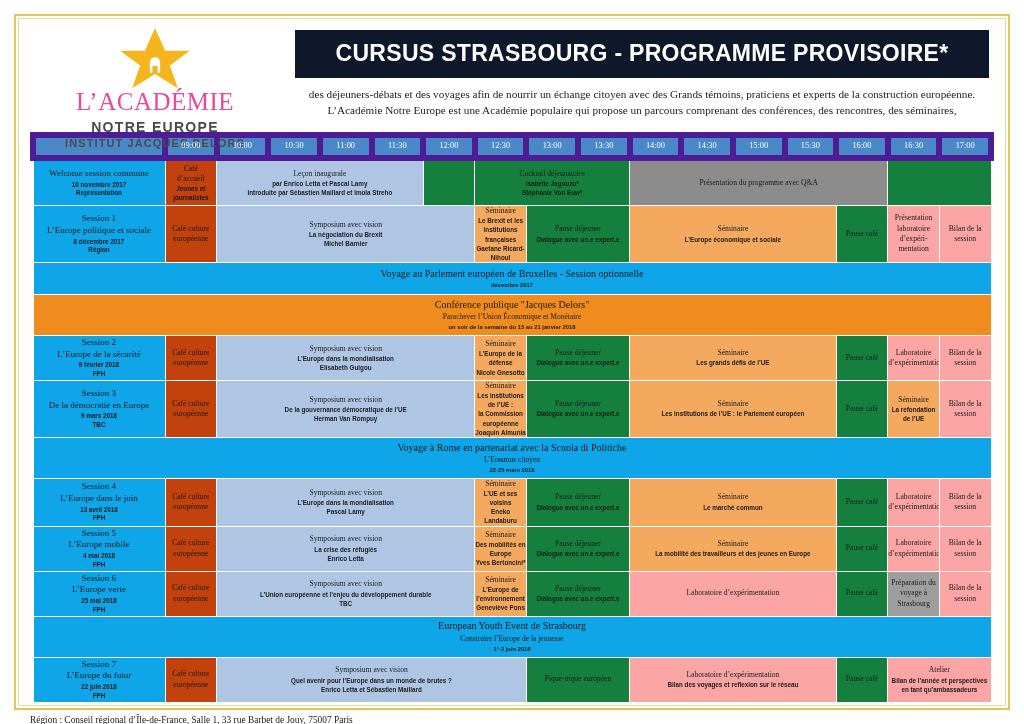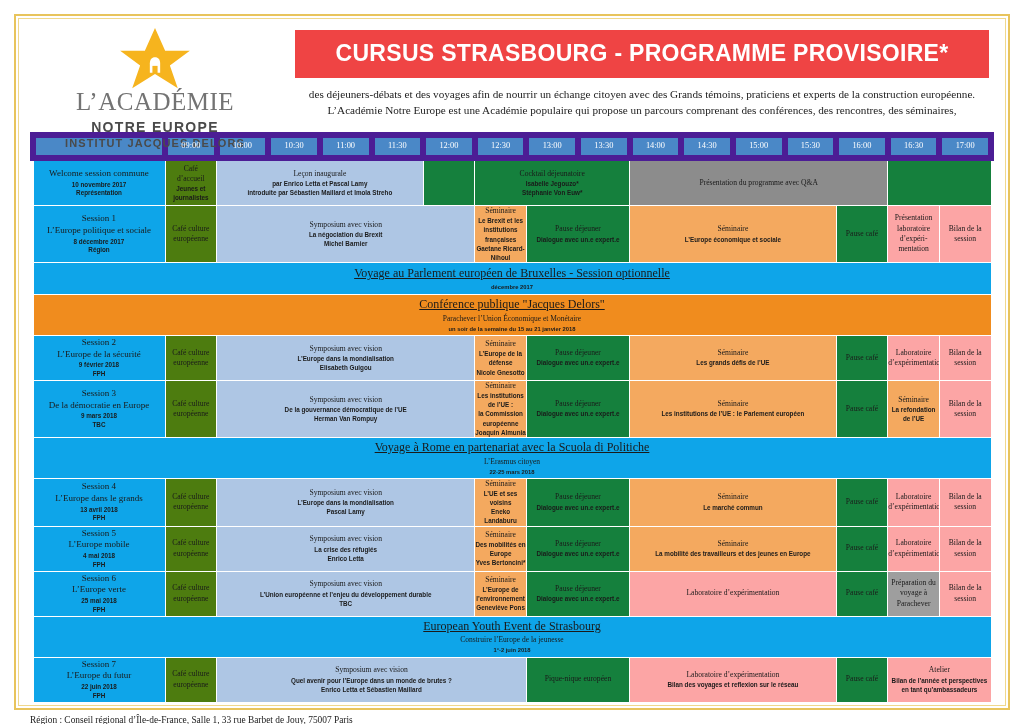--- a/index.html
+++ b/index.html
@@ -38,39 +38,39 @@
   .logo-block{
     width:250px;flex:0 0 250px;
     text-align:center;
     padding-top:2px;
   }
   .logo-star{display:block;margin:0 auto;}
   .logo-name{
     font-family:"Liberation Serif", serif;
     font-size:25px;
     letter-spacing:0.5px;
-    color:#737373;
+    color:#ec4899;
     margin-top:-2px;
     font-weight:400;
   }
   .logo-sub1{
     font-family:"Liberation Sans", sans-serif;
     font-size:14px;font-weight:bold;letter-spacing:1.3px;
     color:#4a4a4a;margin-top:3px;
   }
   .logo-sub2{
     font-family:"Liberation Sans", sans-serif;
     font-size:11px;font-weight:bold;letter-spacing:1.1px;
     color:#4a4a4a;margin-top:2px;
   }
   .header-right{
     flex:1;padding-left:10px;padding-top:4px;
   }
   .title-banner{
-    background:#ef4444;
+    background:#0f172a;
     color:#ffffff;
     text-align:center;
     font-family:"Liberation Sans", sans-serif;
     font-size:23px;
     font-weight:bold;
     letter-spacing:0.3px;
     padding:10px 0 11px 0;
     margin-left:5px;margin-right:5px;
   }
   .intro{
@@ -107,21 +107,21 @@
     font-size:8.4px;
     height:17px;
     border:6px solid #4c1d95;
     font-weight:normal;
   }
   th.corner{background:#ffffff;border:1px solid #ffffff;}
 
   
   .c-blue   {background:#0ea5e9;color:#ffffff;}
   .c-lblue  {background:#aec6e4;color:#1a1a1a;}
-  .c-gray   {background:#4d7c0f;color:#1a1a1a;}
+  .c-gray   {background:#c2410c;color:#1a1a1a;}
   .c-dgray  {background:#8c8c8c;color:#1a1a1a;}
   .c-orange {background:#f4a95f;color:#1a1a1a;}
   .c-dorange{background:#f08c1e;color:#ffffff;}
   .c-white  {background:#15803d;color:#1a1a1a;}
   .c-brown  {background:#fca5a5;color:#1a1a1a;}
   .c-lgray  {background:#fca5a5;color:#1a1a1a;}
   .c-mgray  {background:#9e9e9e;color:#1a1a1a;}
 
   td.sesshead{
     height:44px;
@@ -133,21 +133,21 @@
   .sess-l4{font-size:6.3px;font-family:"Liberation Sans",sans-serif;font-weight:bold;line-height:1.4;}
 
   .cell-t1{font-size:7.6px;font-family:"Liberation Serif",serif;line-height:1.35;}
   .cell-t2{font-size:6.3px;font-family:"Liberation Sans",sans-serif;font-weight:bold;line-height:1.45;}
   .cell-pad{padding:3px 2px;}
 
   td.banner{
     height:31px;
     padding:3px 2px;
   }
-  .ban-l1{font-size:12px;font-family:"Liberation Serif",serif;line-height:1.45;text-decoration:underline;}
+  .ban-l1{font-size:10px;font-family:"Liberation Serif",serif;line-height:1.45;}
   .ban-l2{font-size:7.5px;font-family:"Liberation Serif",serif;line-height:1.45;}
   .ban-l3{font-size:5.8px;font-family:"Liberation Sans",sans-serif;font-weight:bold;line-height:1.5;}
 
   td.banner.big{height:40px;}
 
   
   .footer{
     margin-top:10px;
     display:flex;
     justify-content:space-between;
@@ -385,21 +385,21 @@
           <tr>
             <td colspan="17" class="banner c-blue big">
               <div class="ban-l1">Voyage à Rome en partenariat avec la Scuola di Politiche</div>
               <div class="ban-l2">L’Erasmus citoyen</div>
               <div class="ban-l3">22-25 mars 2018</div>
             </td>
           </tr>
           <tr>
             <td class="sesshead c-blue">
               <div class="sess-l1">Session 4</div>
-              <div class="sess-l2">L’Europe dans le grands</div>
+              <div class="sess-l2">L’Europe dans le juin</div>
               <div class="sess-l3">13 avril 2018</div>
               <div class="sess-l4">FPH</div>
             </td>
             <td colspan="1" class="c-gray cell-pad">
               <div class="cell-t1">Café culture</div>
               <div class="cell-t1">européenne</div>
             </td>
             <td colspan="5" class="c-lblue cell-pad">
               <div class="cell-t1">Symposium avec vision</div>
               <div class="cell-t2">L’Europe dans la mondialisation</div>
@@ -497,21 +497,21 @@
               <div class="cell-t2">Dialogue avec un.e expert.e</div>
             </td>
             <td colspan="4" class="c-brown cell-pad">
               <div class="cell-t1">Laboratoire d’expérimentation</div>
             </td>
             <td colspan="1" class="c-white cell-pad">
               <div class="cell-t1">Pause café</div>
             </td>
             <td colspan="1" class="c-mgray cell-pad">
               <div class="cell-t1">Préparation du voyage à</div>
-              <div class="cell-t1">Parachever</div>
+              <div class="cell-t1">Strasbourg</div>
             </td>
             <td colspan="1" class="c-lgray cell-pad">
               <div class="cell-t1">Bilan de la</div>
               <div class="cell-t1">session</div>
             </td>
           </tr>
           <tr>
             <td colspan="17" class="banner c-blue big">
               <div class="ban-l1">European Youth Event de Strasbourg</div>
               <div class="ban-l2">Construire l’Europe de la jeunesse</div>

